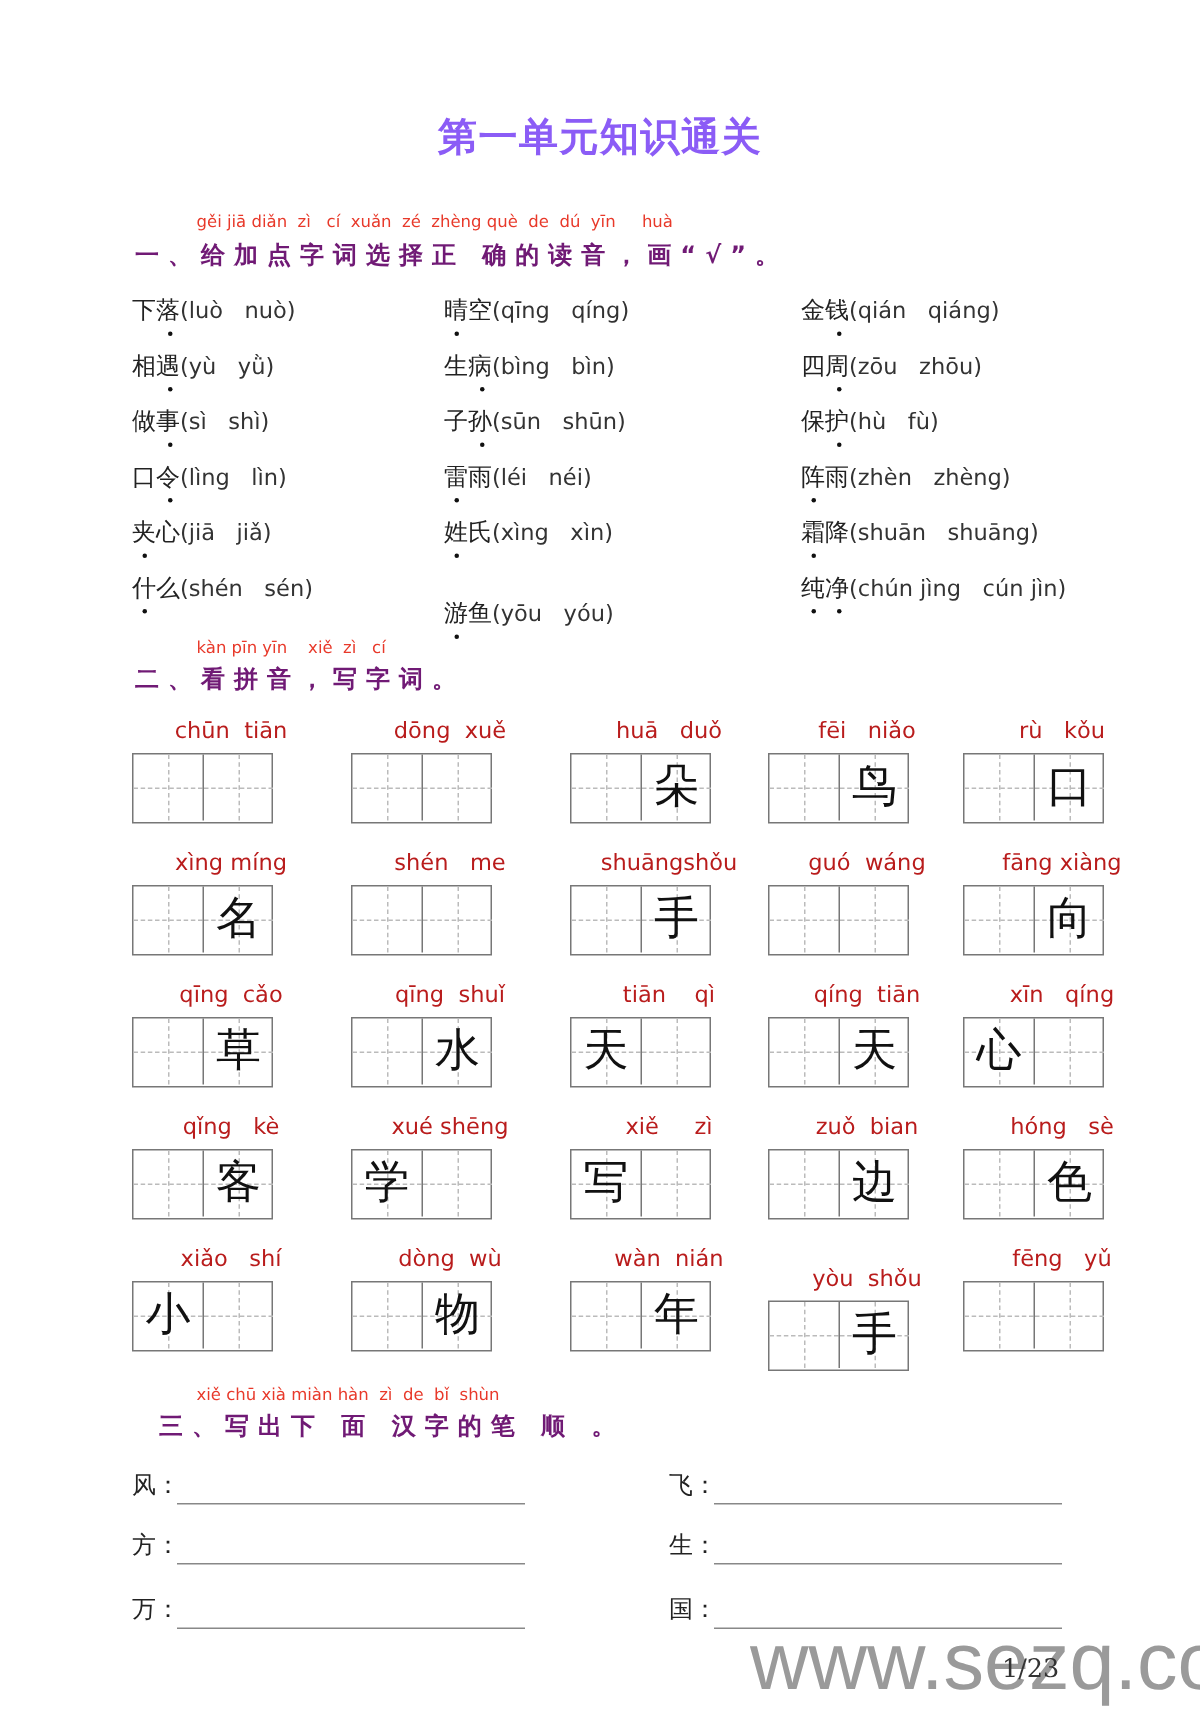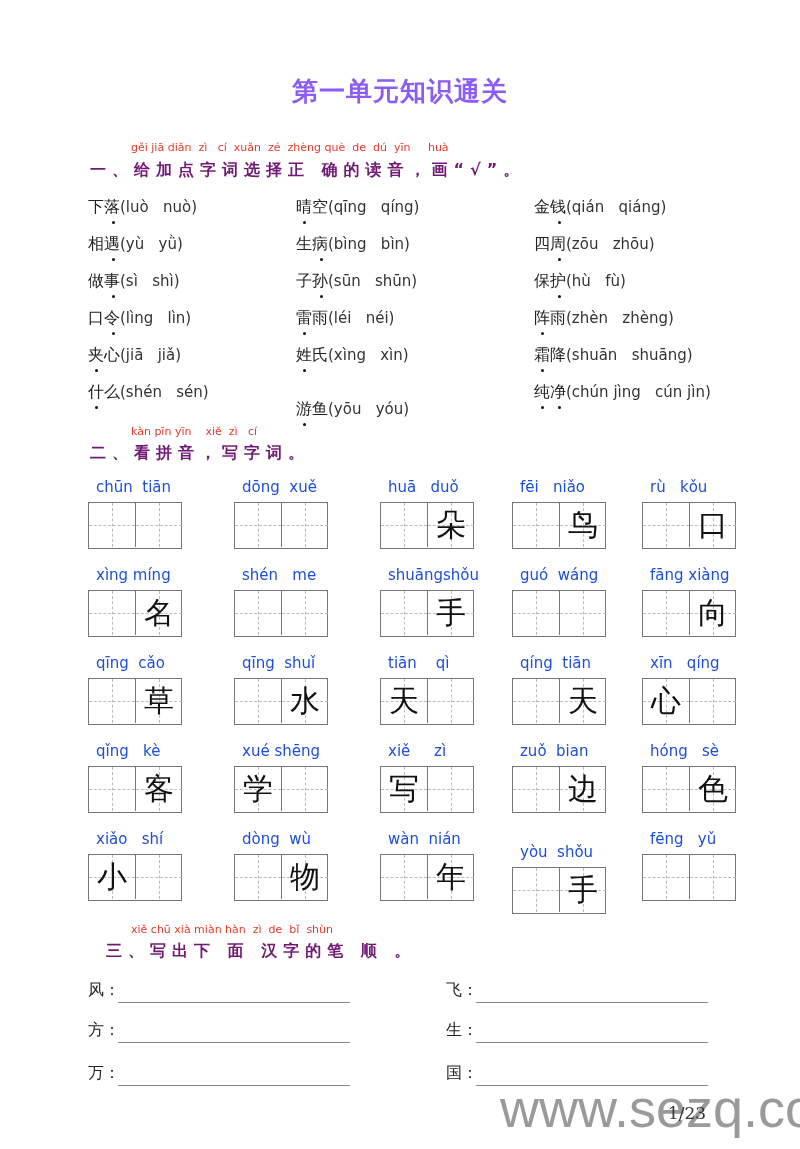--- a/index.html
+++ b/index.html
@@ -7,21 +7,21 @@
          font-family:"DejaVu Sans", sans-serif; color:#222; }
   .title { position:absolute; left:0; width:800px; top:74px; text-align:center;
            font-family:"DejaVu Serif", serif; font-weight:bold; font-size:26px; letter-spacing:1px; color:#8b5cf6; }
   .sec-py { position:absolute; color:#e8392a; font-size:11px; white-space:pre; font-family:"DejaVu Sans", sans-serif; }
   .sec-head { position:absolute; color:#701a75; font-size:16px; font-weight:bold; letter-spacing:6px; white-space:pre; }
   .q1-item { position:absolute; font-size:16px; color:#222; white-space:pre; height:24px; }
   .q1-item .hz { position:relative; display:inline-block; }
   .q1-item .dot { position:absolute; width:3px; height:3px; border-radius:50%; background:#111; top:24px; }
   .q1-item .py { font-size:15px; color:#333; }
   .grid-cell { position:absolute; }
-  .cell-py { position:absolute; left:8px; width:96px; top:0; font-size:15px; color:#1d4ed8; white-space:pre; }
+  .cell-py { position:absolute; left:18px; width:96px; text-align:center; top:0; font-size:15px; color:#b91c1c; white-space:pre; }
   .box { position:absolute; top:24px; left:0; width:94px; height:47px; border:1.5px solid #777; box-sizing:border-box; }
   .box .half { position:absolute; top:0; width:46px; height:44px; }
   .box .half.l { left:0; }
   .box .half.r { left:46px; border-left:1.5px solid #777; }
   .box .vdash { position:absolute; top:0; bottom:0; left:50%; border-left:1px dashed #bbb; }
   .box .hdash { position:absolute; left:0; right:0; top:50%; border-top:1px dashed #bbb; }
   .box .ch { position:absolute; left:0; right:0; top:3px; text-align:center; font-family:"DejaVu Serif", serif; font-size:30px; line-height:38px; color:#111; }
   .stroke-row { position:absolute; font-size:16px; color:#222; }
   .stroke-row .lbl { position:absolute; left:0; top:0; white-space:pre; font-family:"DejaVu Serif", serif; }
   .stroke-row .line { position:absolute; left:30px; top:22px; width:232px; border-bottom:1.5px solid #888; }

